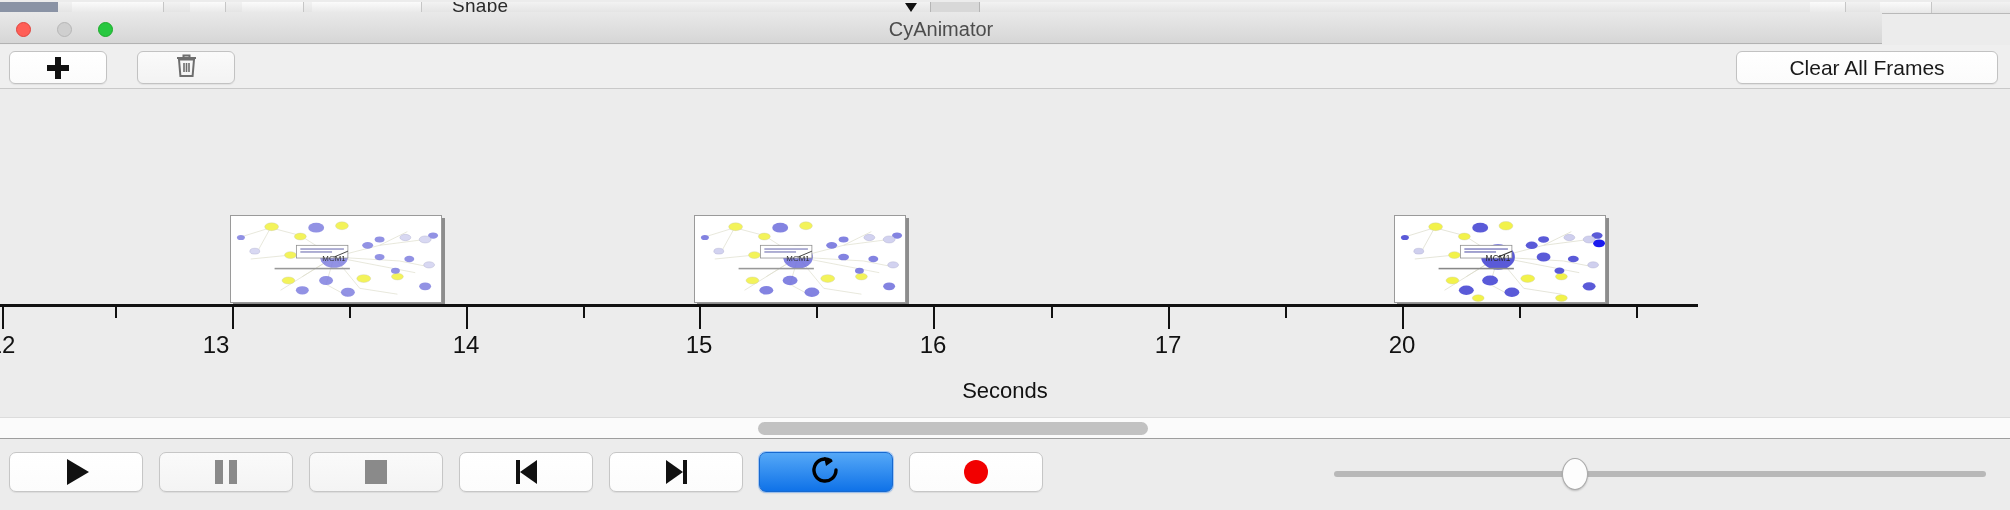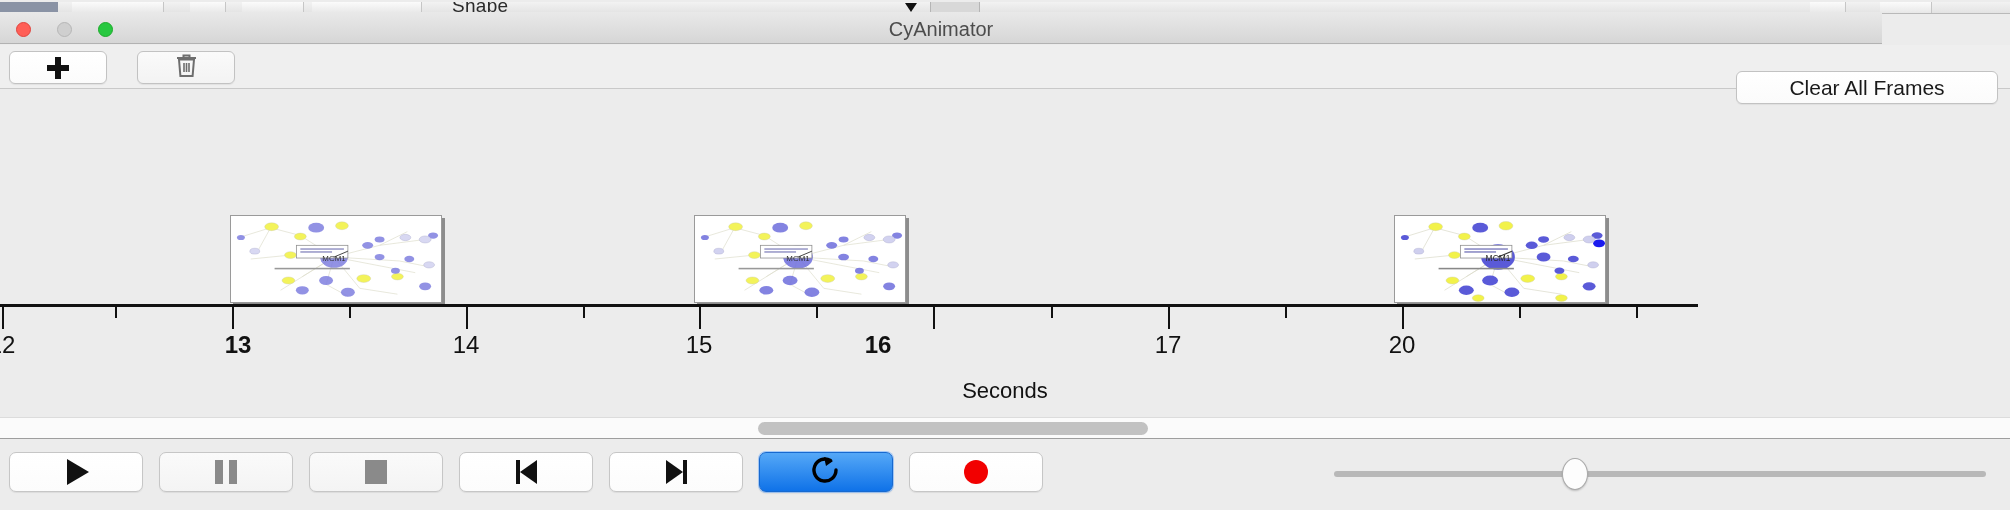--- a/index.html
+++ b/index.html
@@ -87,21 +87,21 @@
     border-radius: 6px;
     background: linear-gradient(#ffffff, #fbfbfb);
     box-shadow: 0 1px 1px rgba(0,0,0,.06);
     display: flex; align-items: center; justify-content: center;
     cursor: default;
   }
   .tbtn.muted { background: linear-gradient(#fafafa, #f3f3f3); }
   #add-frame-button   { left: 9px;   width: 98px; }
   #delete-frame-button{ left: 137px; width: 98px; }
   #clear-all-button   { left: 1736px; width: 262px;
-                        font-size: 21px; color: #1a1a1a; margin-top: 20px; }
+                        font-size: 21px; color: #1a1a1a; }
 
   .plus-icon {
     position: relative; width: 22px; height: 22px;
   }
   .plus-icon::before, .plus-icon::after {
     content: ""; position: absolute; background: #111;
   }
   .plus-icon::before { left: 0; top: 8px; width: 22px; height: 6px; }
   .plus-icon::after  { top: 0; left: 8px; width: 6px; height: 22px; }
 
@@ -459,24 +459,24 @@
   <div class="tick major" style="left:1168px;"></div>
   <div class="tick minor" style="left:1285px;"></div>
   <div class="tick major" style="left:1402px;"></div>
   <div class="tick minor" style="left:1519px;"></div>
   <div class="tick minor" style="left:1636px;"></div>
   <div class="tick minor" style="left:1753px;"></div>
   <div class="tick minor" style="left:1870px;"></div>
   <div class="tick minor" style="left:1986px;"></div>
 
   <div class="tick-label" style="left:2px;">12</div>
-  <div class="tick-label" style="left:238px;font-weight:bold;">13</div>
+  <div class="tick-label" style="left:216px;">13</div>
   <div class="tick-label" style="left:466px;text-align:right;">14</div>
   <div class="tick-label" style="left:699px;">15</div>
-  <div class="tick-label" style="left:878px;font-weight:bold;">16</div>
+  <div class="tick-label" style="left:933px;">16</div>
   <div class="tick-label" style="left:1168px;">17</div>
   <div class="tick-label" style="left:1402px;">20</div>
 
   <div id="axis-caption">Seconds</div>
 </div>
 
 <div id="timeline-scrollbar">
   <div id="timeline-scroll-thumb" style="left: 758px; width: 390px;"></div>
 </div>
 

